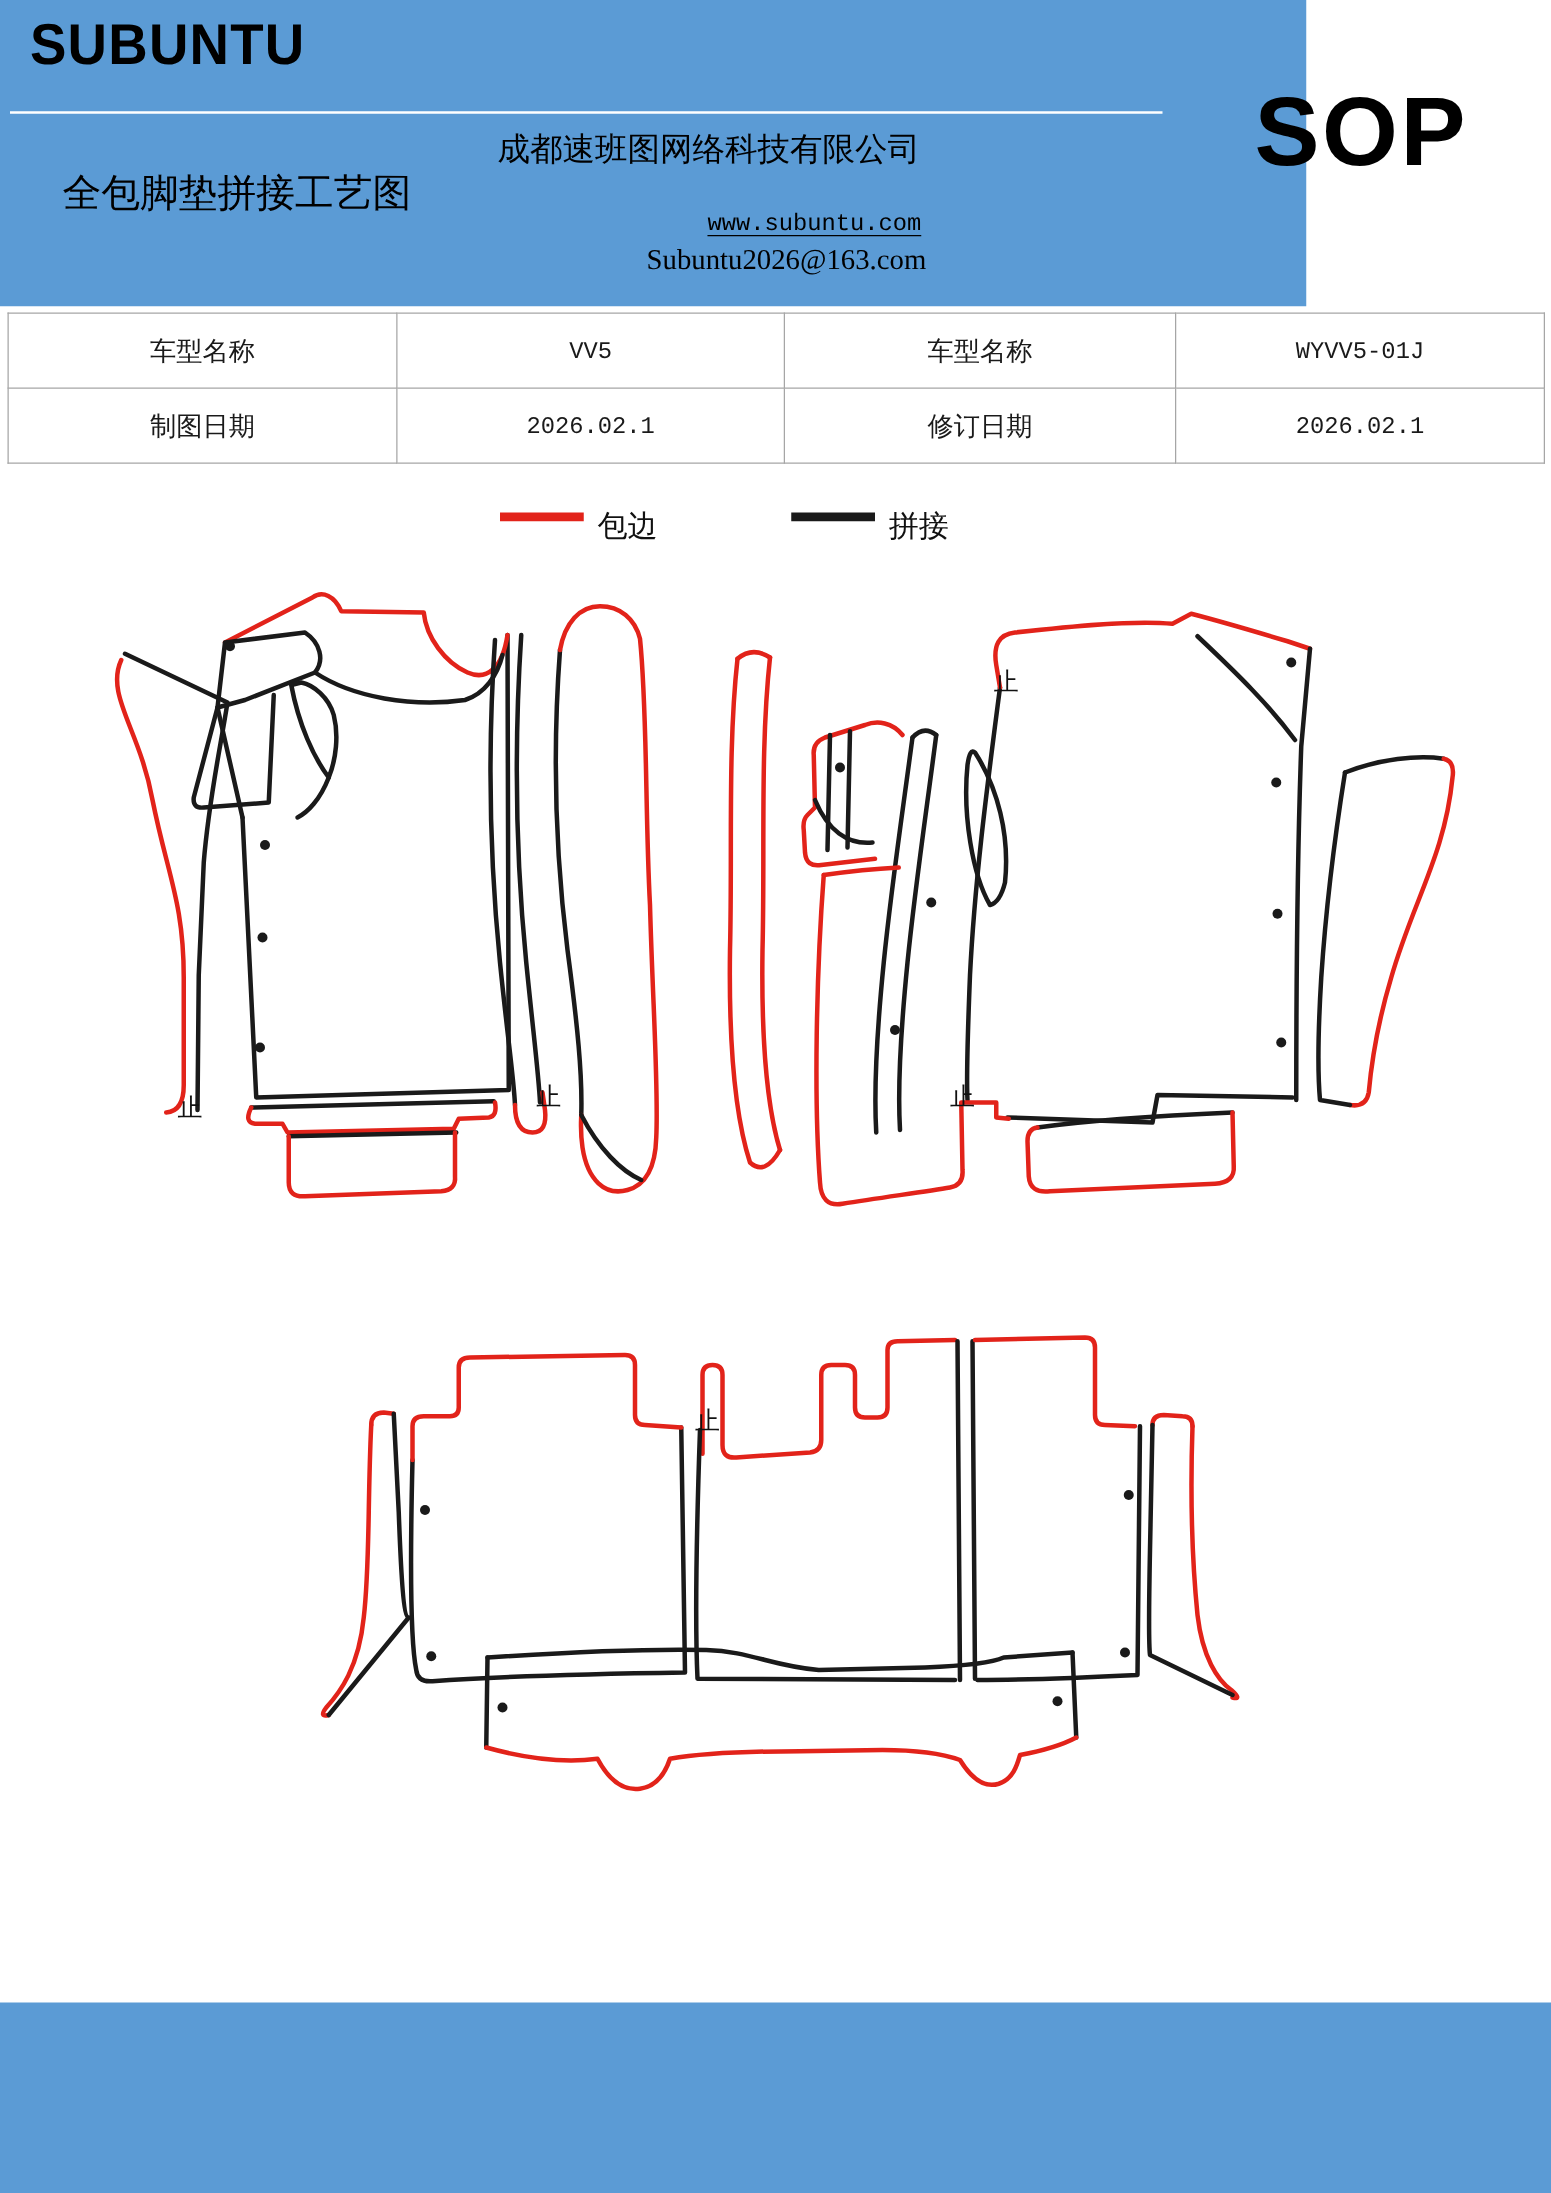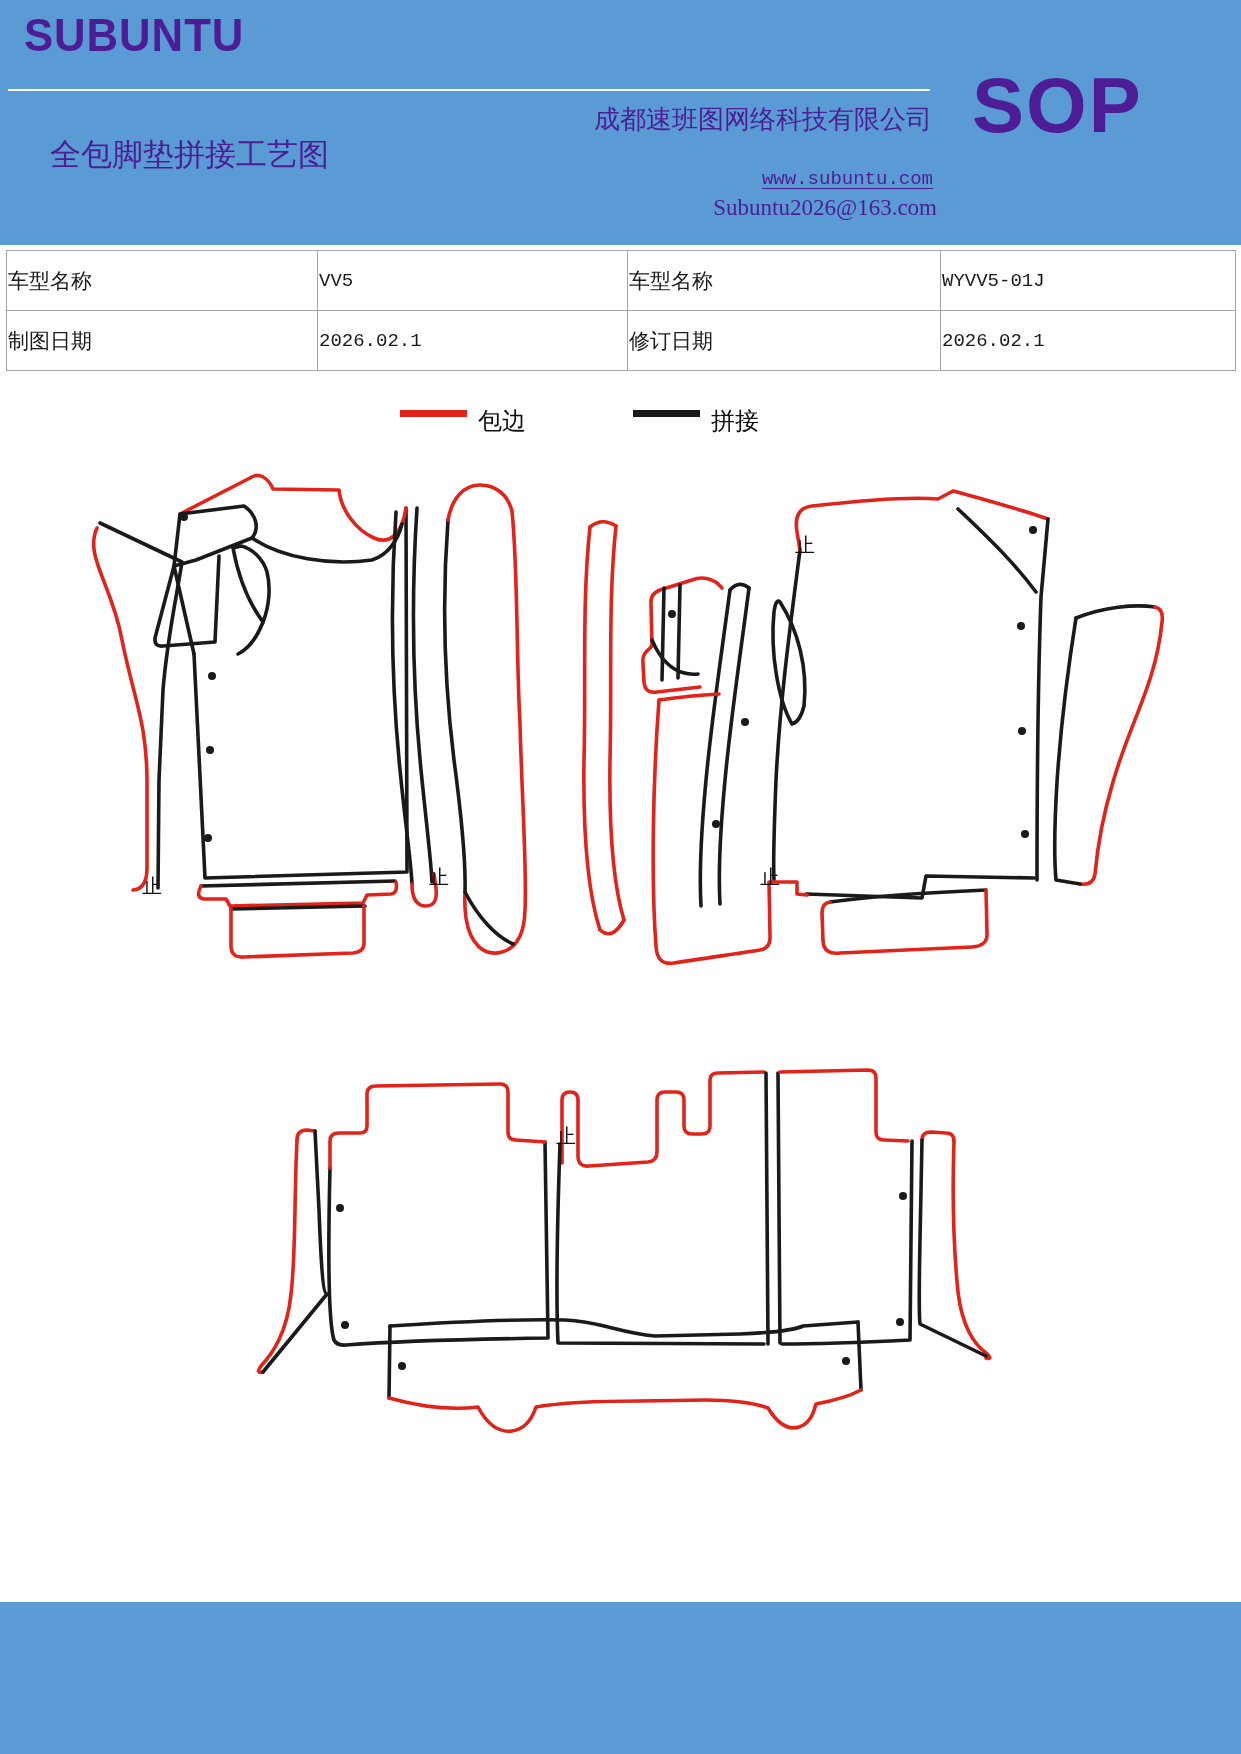--- a/index.html
+++ b/index.html
@@ -1,33 +1,33 @@
 <!DOCTYPE html>
 <html><head>
 <meta charset="utf-8">
 <style>
   html,body{margin:0;padding:0;background:#e9e9e9;}
   .page{position:relative;width:1241px;height:1754px;background:#ffffff;overflow:hidden;
         font-family:"Liberation Sans",sans-serif;margin:0 auto;}
 
   
-  .header{position:absolute;left:0;top:0;width:1241px;height:245px;background:#5b9bd5;color:#4c1d95;}
+  .header{position:absolute;left:0;top:0;width:1045px;height:245px;background:#5b9bd5;color:#000000;}
   .brand{position:absolute;left:24px;top:8px;font-size:46px;font-weight:bold;letter-spacing:1px;
          transform:scaleX(.95);transform-origin:left;}
   .header-rule{position:absolute;left:8px;top:89px;width:922px;height:2px;background:#fff;}
   .page-title{position:absolute;left:30px;top:134px;font-size:31px;font-family:"Liberation Serif",serif;margin-left:20px;}
   .company-top{position:absolute;right:309px;top:102px;font-size:26px;font-family:"Liberation Serif",serif;white-space:nowrap;}
   .site-link{position:absolute;right:308px;top:168px;font-size:19px;font-family:"Liberation Mono","DejaVu Sans Mono",monospace;
              text-decoration:underline;text-underline-offset:4px;white-space:nowrap;text-align:center;}
   .mail-link{position:absolute;right:304px;top:195px;font-size:23px;font-family:Liberation Serif, serif;white-space:nowrap;}
-  .sop{position:absolute;left:972px;top:60px;width:234px;font-size:78px;font-weight:bold;letter-spacing:2px;}
+  .sop{position:absolute;left:972px;top:60px;width:234px;font-size:78px;font-weight:bold;letter-spacing:2px;text-align:center;}
 
   
   .info-table{position:absolute;left:6px;top:250px;width:1229px;border-collapse:collapse;table-layout:fixed;}
-  .info-table td{border:1px solid #a6a6a6;height:57px;text-align:left;vertical-align:middle;color:#1a1a1a;background:#fff;}
+  .info-table td{border:1px solid #a6a6a6;height:57px;text-align:center;vertical-align:middle;color:#1a1a1a;background:#fff;}
   .cell-label{font-size:21px;font-family:"Liberation Serif",serif;}
   .cell-value{font-size:19px;font-family:Liberation Mono, monospace;}
 
   
   .diagram-svg{position:absolute;left:0;top:0;width:1241px;height:1754px;}
   .stroke-red{fill:none;stroke:#e2231a;stroke-width:3.6;stroke-linecap:round;stroke-linejoin:round;}
   .stroke-black{fill:none;stroke:#1a1a1a;stroke-width:3.6;stroke-linecap:round;stroke-linejoin:round;}
   .dot{fill:#1a1a1a;stroke:none;}
   .stop-text{font-size:20px;font-family:"Liberation Serif",serif;fill:#111;}
   .legend-text{font-size:24px;font-family:"Liberation Serif",serif;fill:#111;}

